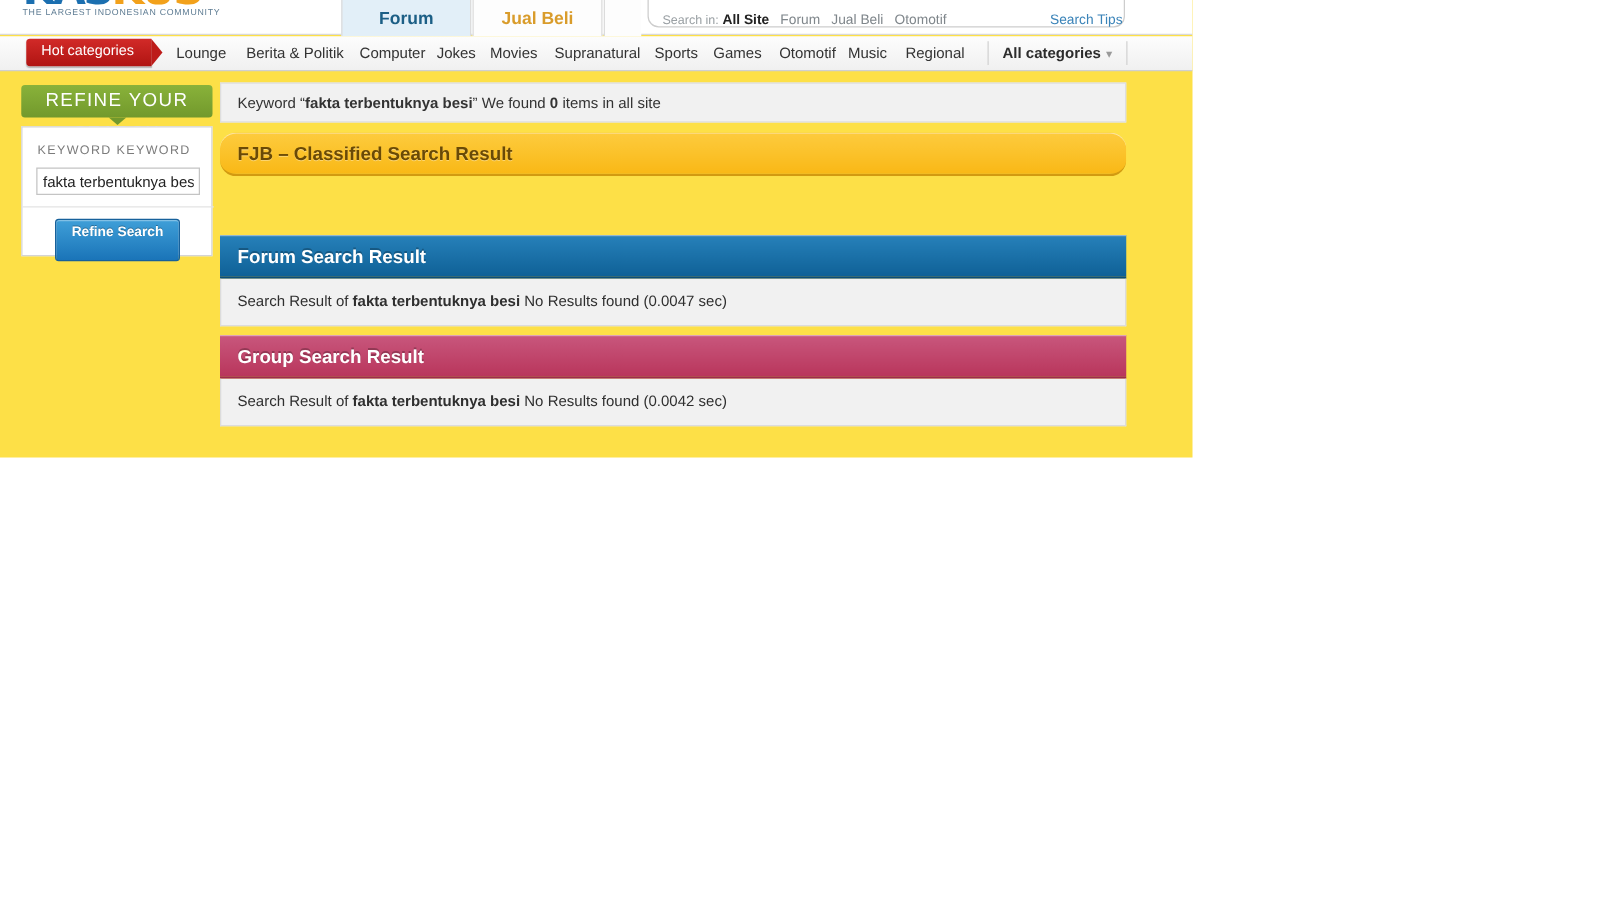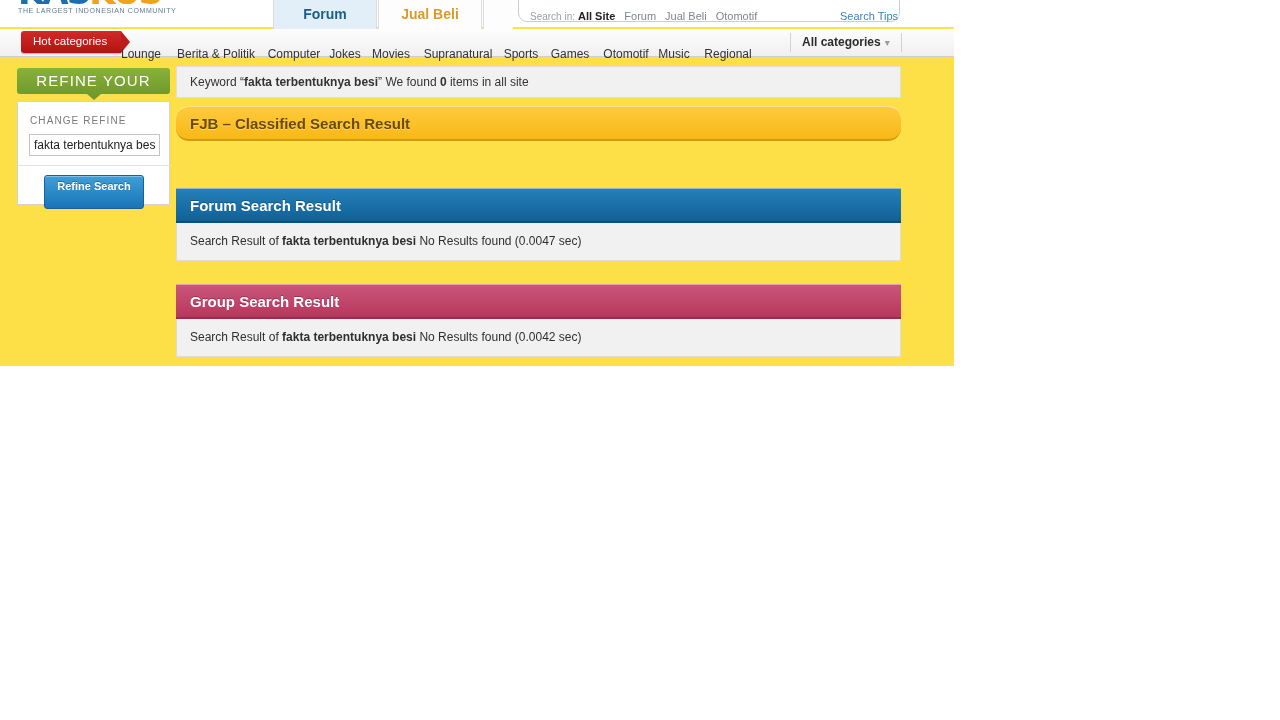--- a/index.html
+++ b/index.html
@@ -143,25 +143,26 @@
   #hot-cat:after {
     content: "";
     position: absolute;
     right: -9px; top: 0;
     border-top: 11px solid transparent;
     border-bottom: 11px solid transparent;
     border-left: 9px solid #bd1c1a;
   }
   .navitem {
     position: absolute;
-    top: 12px; height: 27px; line-height: 27px;
+    top: 0; height: 27px; line-height: 27px;
     font-size: 12px;
     color: #333333;
     text-align: center;
     white-space: nowrap;
+    margin-left: 20px;
   }
   #navsep {
     position: absolute;
     left: 790px; top: 4px;
     width: 1px; height: 19px;
     background: #d2d2d2;
   }
   #navsep2 {
     position: absolute;
     left: 901px; top: 4px;
@@ -299,21 +300,21 @@
     font-size: 12px;
     color: #2f2f2f;
     line-height: 37px;
     padding-left: 13px;
     white-space: nowrap;
   }
   .panel-body b { font-weight: bold; }
 
   #p-fjb   { top: 106px; }
   #p-forum { top: 188px; }
-  #p-group { top: 284px; border-radius: 22px; }
+  #p-group { top: 268px; border-radius: 22px; }
 
   
   .panel-head, .panel-body { box-sizing: border-box; }
 </style>
 </head>
 <body>
 
 <div id="page">
 
   <div id="header">
@@ -353,21 +354,21 @@
     <div id="navsep"></div>
     <div id="all-categories">
       <span>All categories</span><span class="caret">▾</span>
     </div>
     <div id="navsep2"></div>
   </div>
 
   <div id="refine-tab">REFINE YOUR SEARCH</div>
 
   <div id="refine-box">
-    <div id="change-kw-label">CHANGE REFINE</div>
+    <div id="change-kw-label">KEYWORD KEYWORD</div>
     <input id="keyword-input" type="text" value="fakta terbentuknya besi" style="">
     <div id="refine-divider"></div>
     <div id="refine-btn">Refine Search</div>
   </div>
 
   <div id="keyword-bar">
     <span>Keyword “</span><b>fakta terbentuknya besi</b><span>” We found </span><b>0</b><span> items in all site</span>
   </div>
 
   <div class="panel" id="p-fjb">

